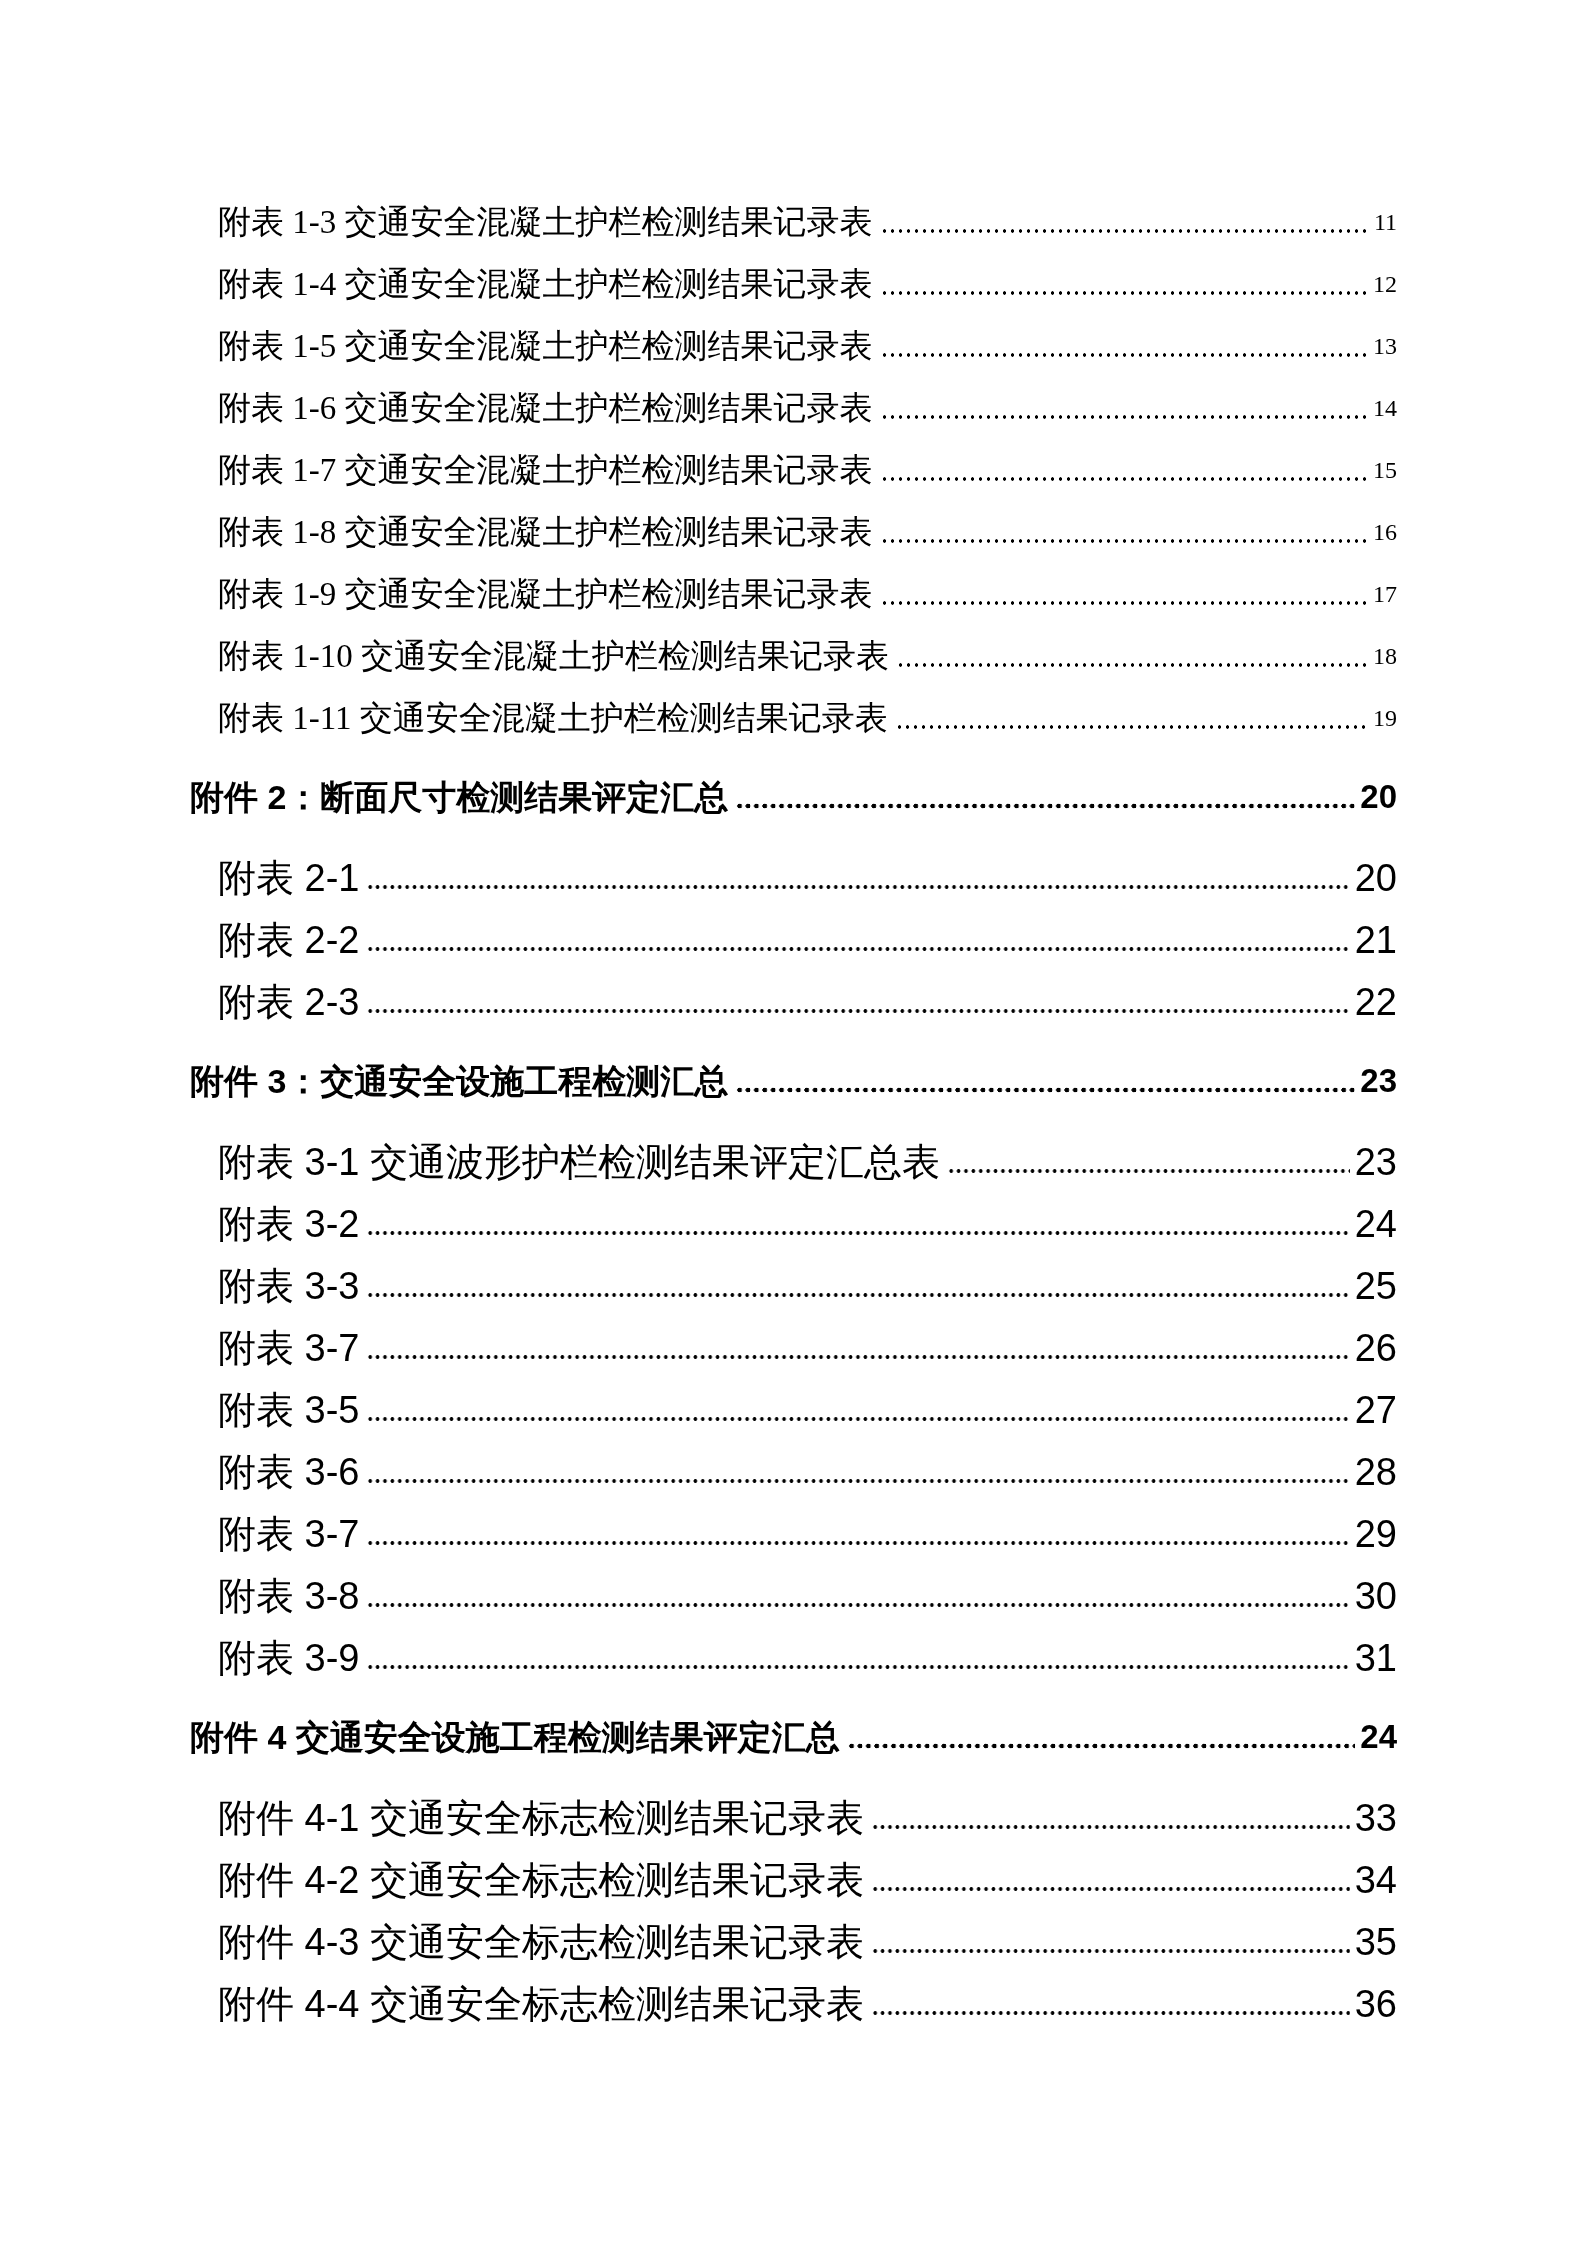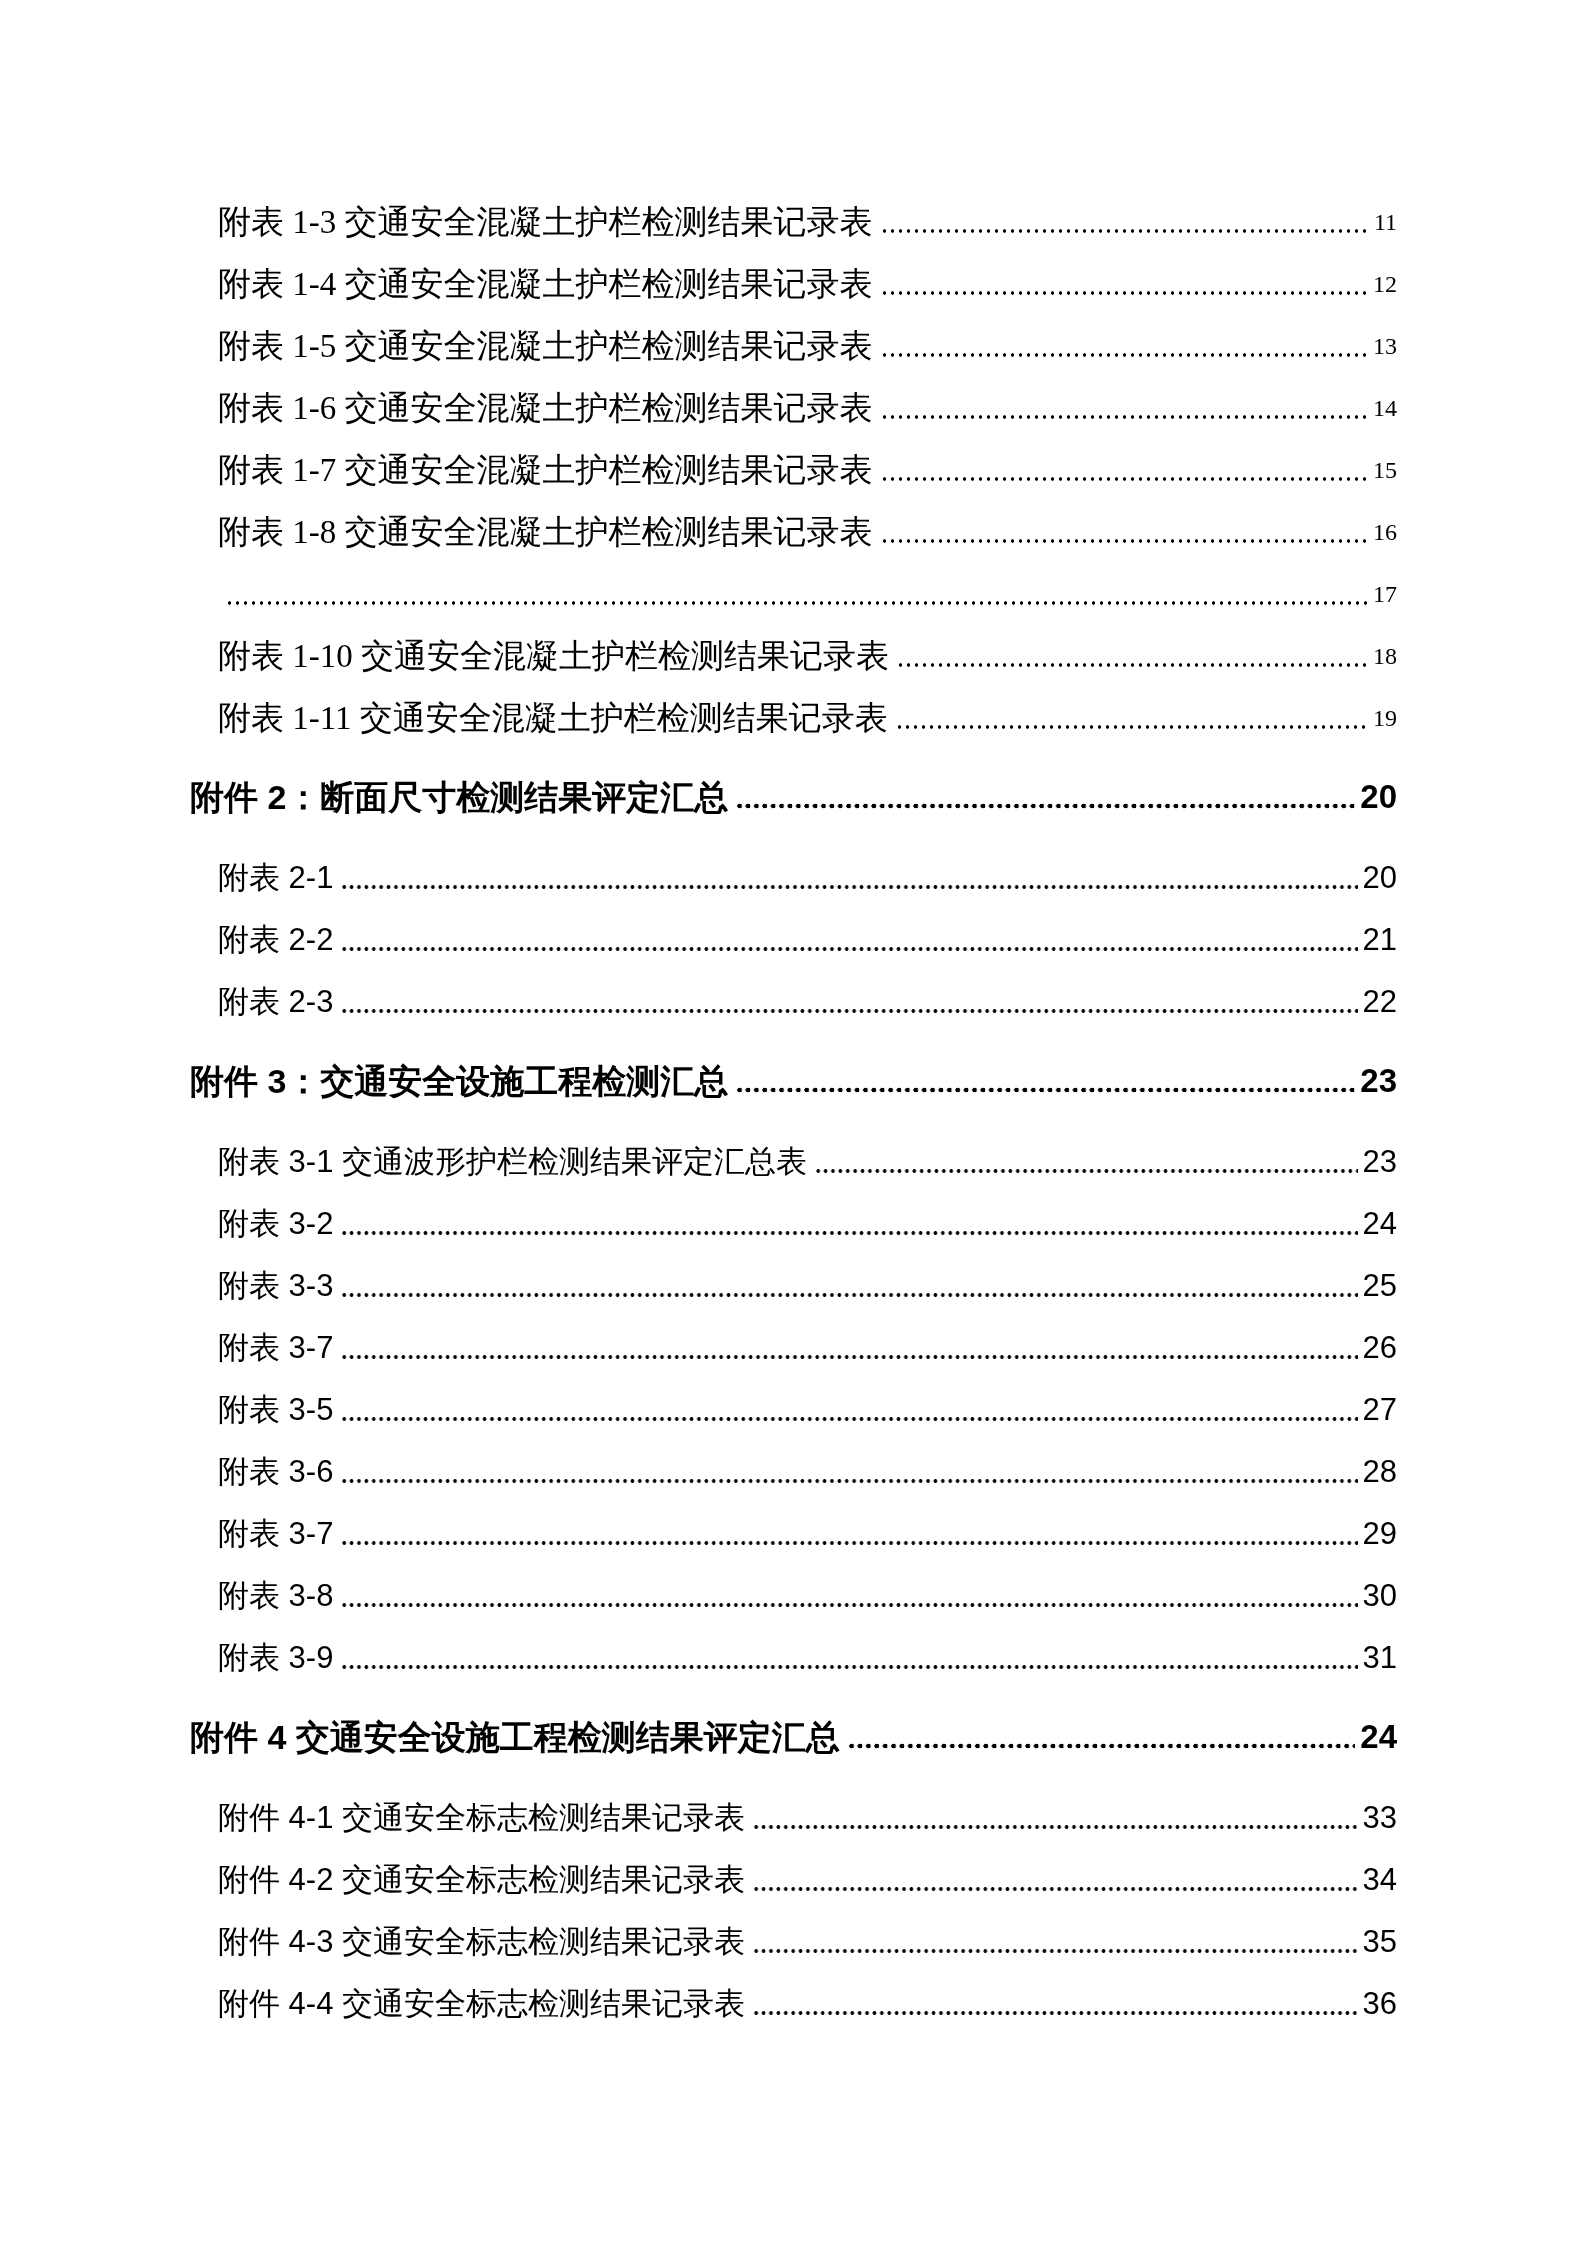--- a/index.html
+++ b/index.html
@@ -49,21 +49,21 @@
     margin: 36px 5px 0 8px;
     background-image: radial-gradient(circle at 3.5px 4px, #000 1.45px, transparent 1.95px);
     background-size: 8px 8px;
     background-repeat: repeat-x;
     background-position: left bottom;
   }
   .item { padding-left: 28px; justify-content: center; }
   
   .sans .label, .sans .pagenum {
     font-family: "Liberation Sans", "DejaVu Sans", sans-serif;
-    font-size: 31px;
+    font-size: 38px;
   }
   .sans .leader {
     background-image: radial-gradient(circle at 3.2px 4px, #000 1.6px, transparent 2.1px);
     background-size: 7.4px 8px;
   }
   
   .heading {
     margin-top: 17px;
     margin-bottom: 19px;
     font-weight: bold;
@@ -108,20 +108,21 @@
       <span class="label">附表 1-7 交通安全混凝土护栏检测结果记录表</span>
       <span class="leader"></span>
       <span class="pagenum">15</span>
     </div>
     <div class="row item">
       <span class="label">附表 1-8 交通安全混凝土护栏检测结果记录表</span>
       <span class="leader"></span>
       <span class="pagenum">16</span>
     </div>
     <div class="row item">
+      <span class="label">附表 1-9 交通安全混凝土护栏检测结果记录表</span>
       <span class="leader"></span>
       <span class="pagenum">17</span>
     </div>
     <div class="row item">
       <span class="label">附表 1-10 交通安全混凝土护栏检测结果记录表</span>
       <span class="leader"></span>
       <span class="pagenum">18</span>
     </div>
     <div class="row item">
       <span class="label">附表 1-11 交通安全混凝土护栏检测结果记录表</span>

